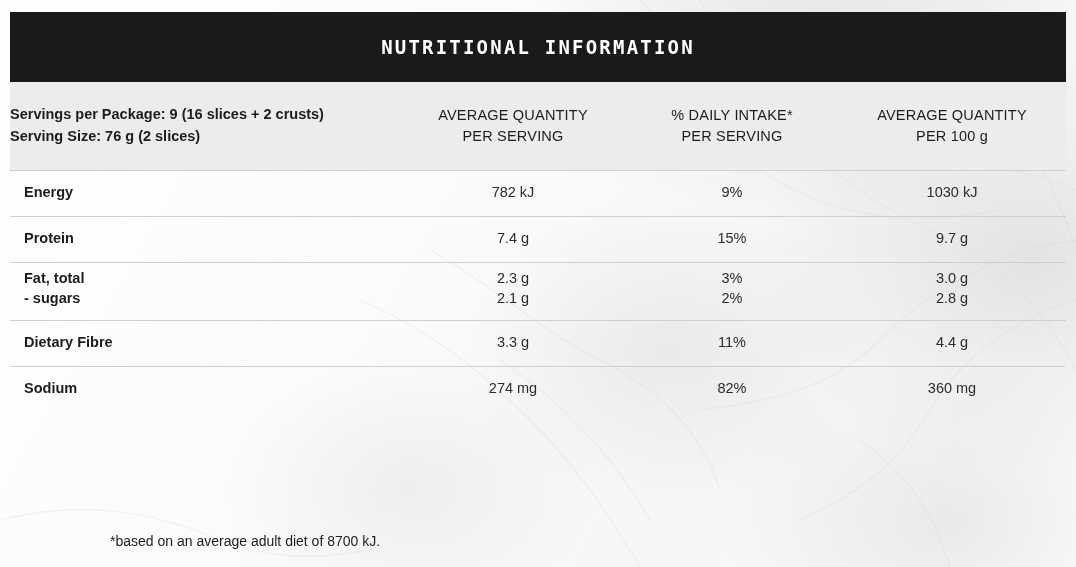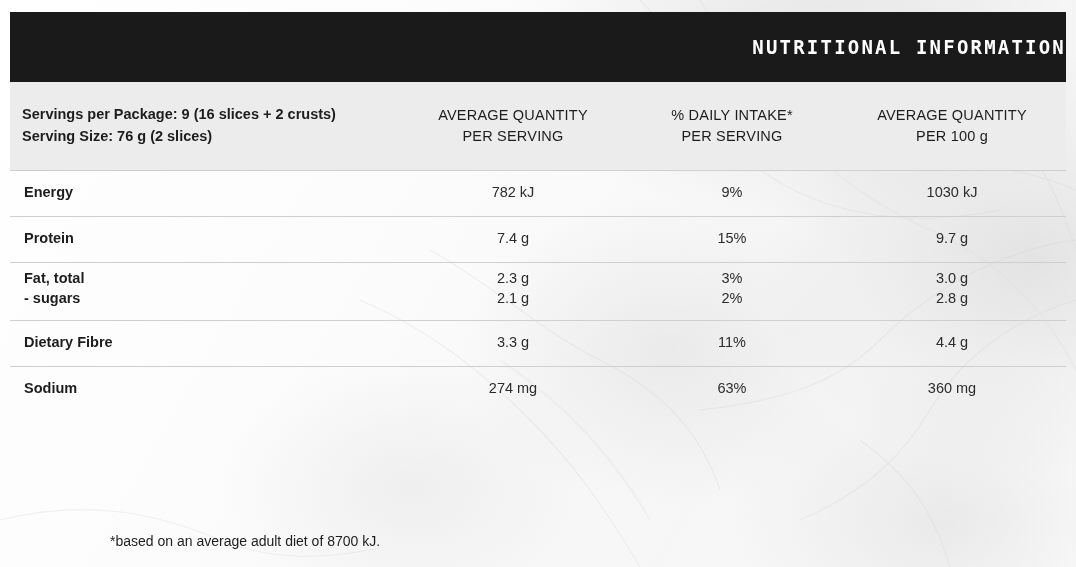--- a/index.html
+++ b/index.html
@@ -38,21 +38,21 @@
 
   .title-bar {
     position: absolute;
     left: 10px;
     top: 12px;
     width: 1056px;
     height: 70px;
     background: #1a1a1a;
     display: flex;
     align-items: center;
-    justify-content: flex-end;
+    justify-content: center;
   }
   .title-bar .title {
     color: #ffffff;
     font-family: "DejaVu Sans Mono", monospace;
     font-weight: bold;
     font-size: 19px;
     letter-spacing: 2.2px;
   }
 
   .table-wrap {
@@ -80,21 +80,21 @@
     height: 88px;
   }
 
   .serving-cell {
     padding-left: 14px;
     font-size: 14.5px;
     font-weight: bold;
     color: #1d1d1d;
     line-height: 1.5;
   }
-  .serving-cell div { white-space: nowrap; padding-left: 12px; }
+  .serving-cell div { white-space: nowrap; }
 
   .head-col {
     text-align: center;
     font-size: 14.5px;
     color: #1d1d1d;
     line-height: 1.45;
     letter-spacing: 0.2px;
   }
   .head-col .l1 { display: block; }
   .head-col .l2 { display: block; }
@@ -232,21 +232,21 @@
         <tr class="group-only">
           <td class="label">Dietary Fibre</td>
           <td class="val">3.3 g</td>
           <td class="val">11%</td>
           <td class="val">4.4 g</td>
         </tr>
 
         <tr class="group-only">
           <td class="label">Sodium</td>
           <td class="val">274 mg</td>
-          <td class="val">63%</td>
+          <td class="val">82%</td>
           <td class="val">360 mg</td>
         </tr>
 
       </tbody>
     </table>
   </div>
 
   <div class="footnote">*based on an average adult diet of 8700 kJ.</div>
 
 </div>

